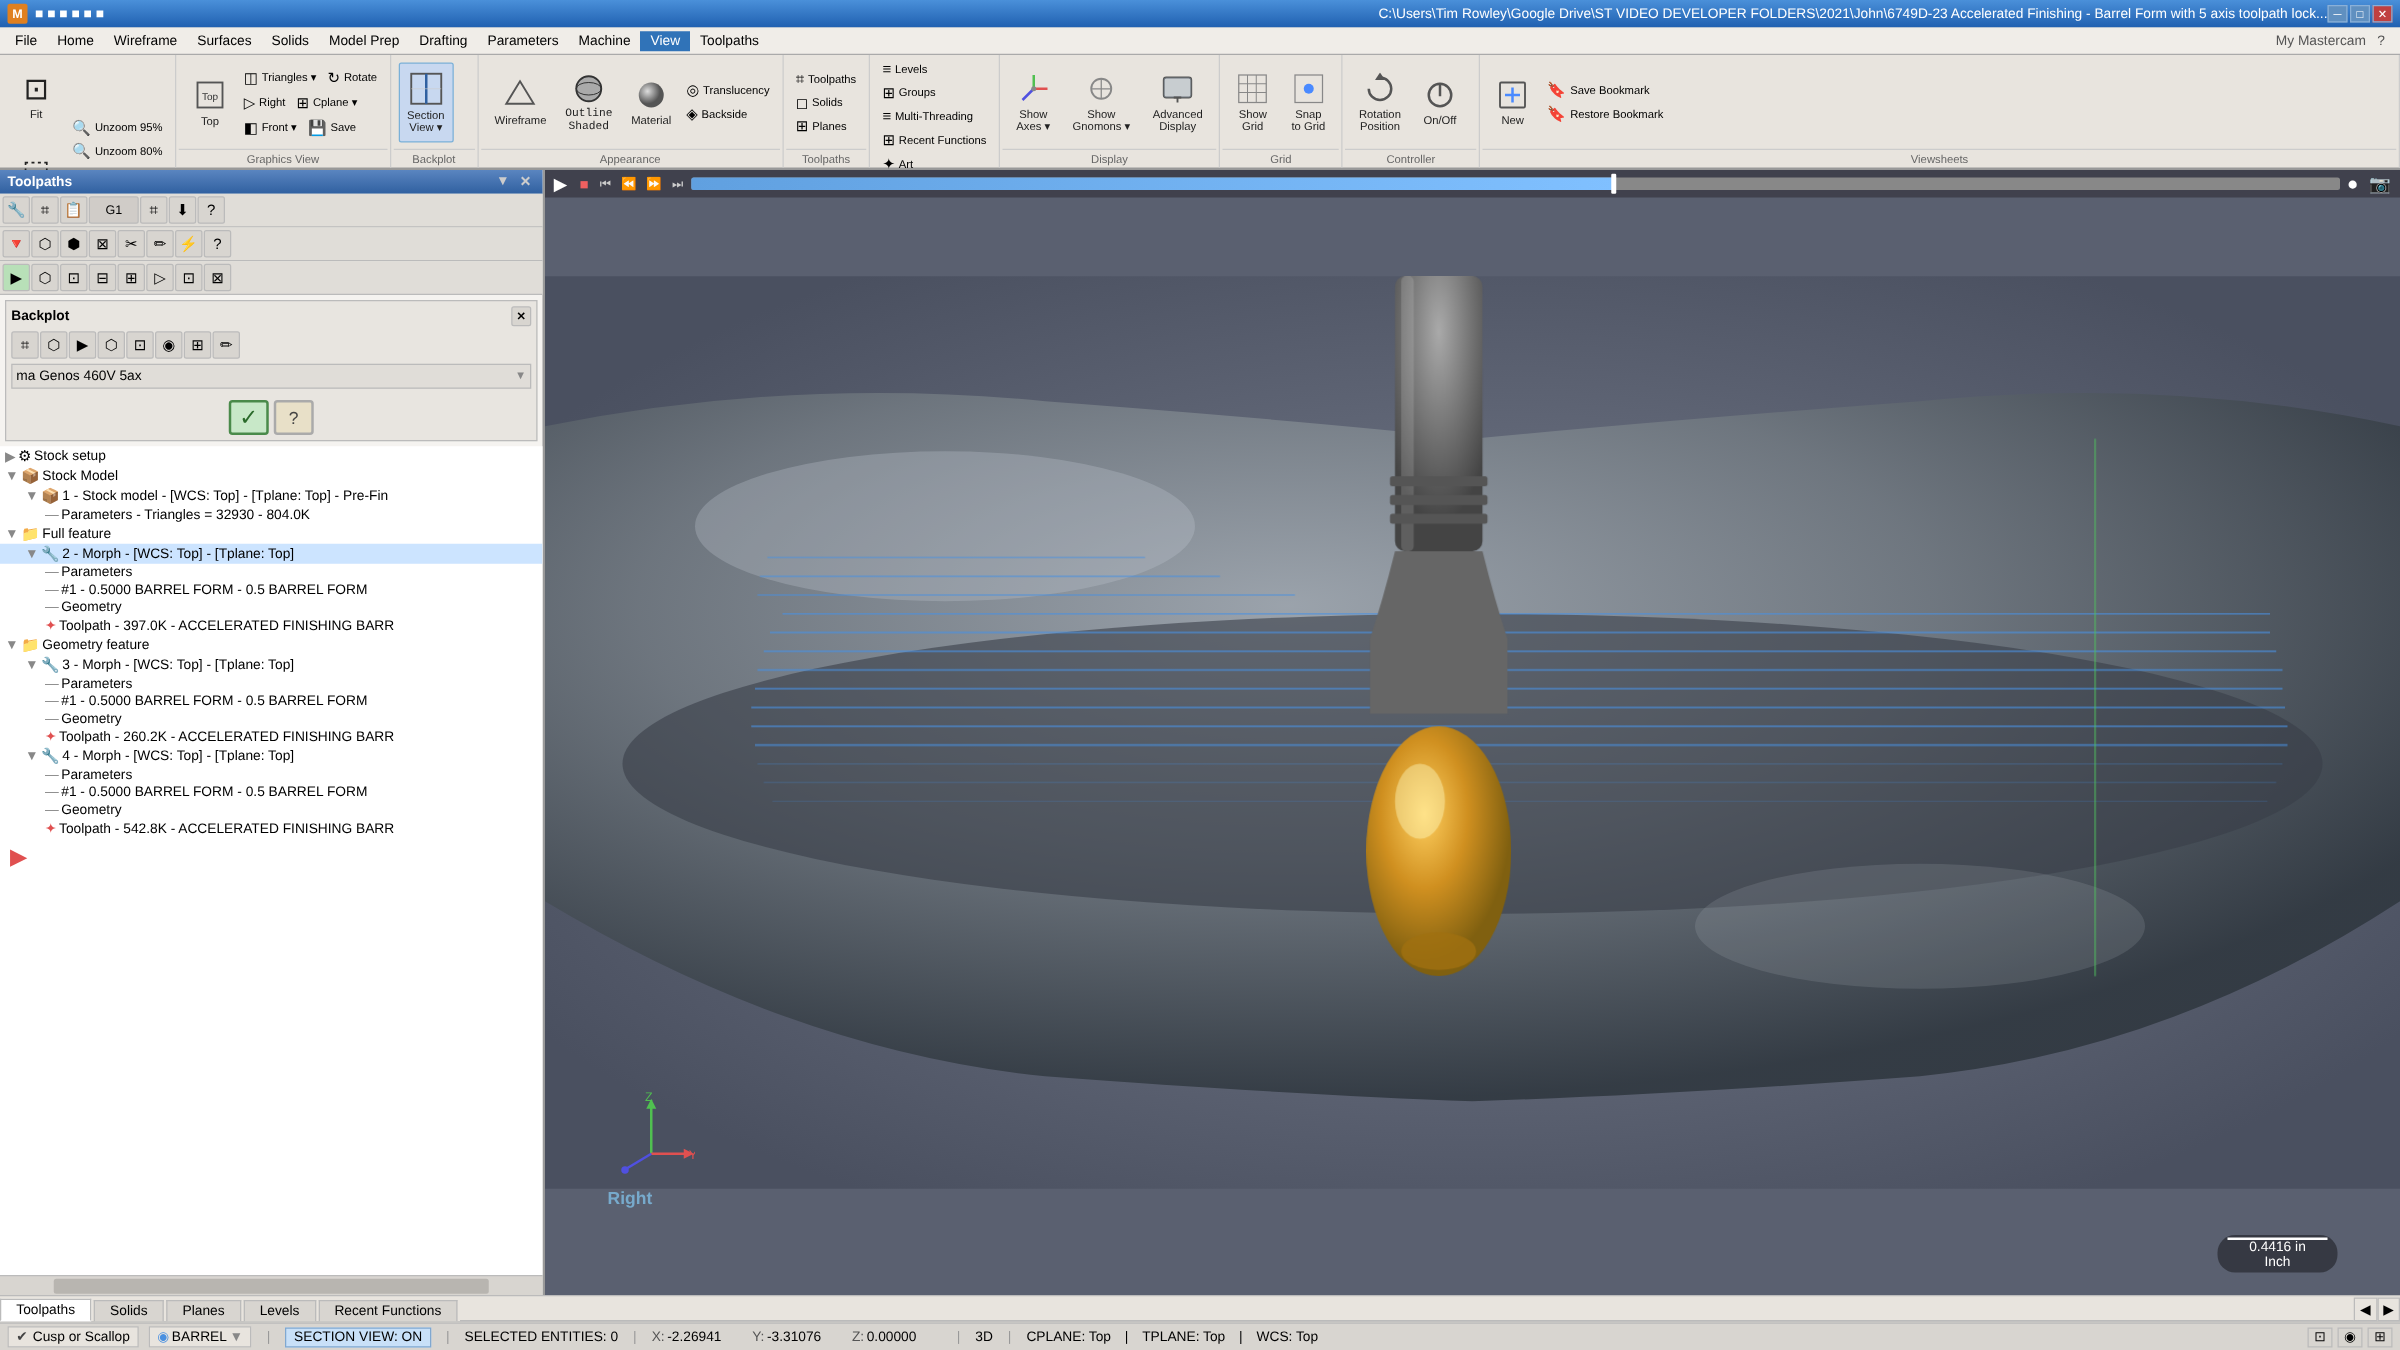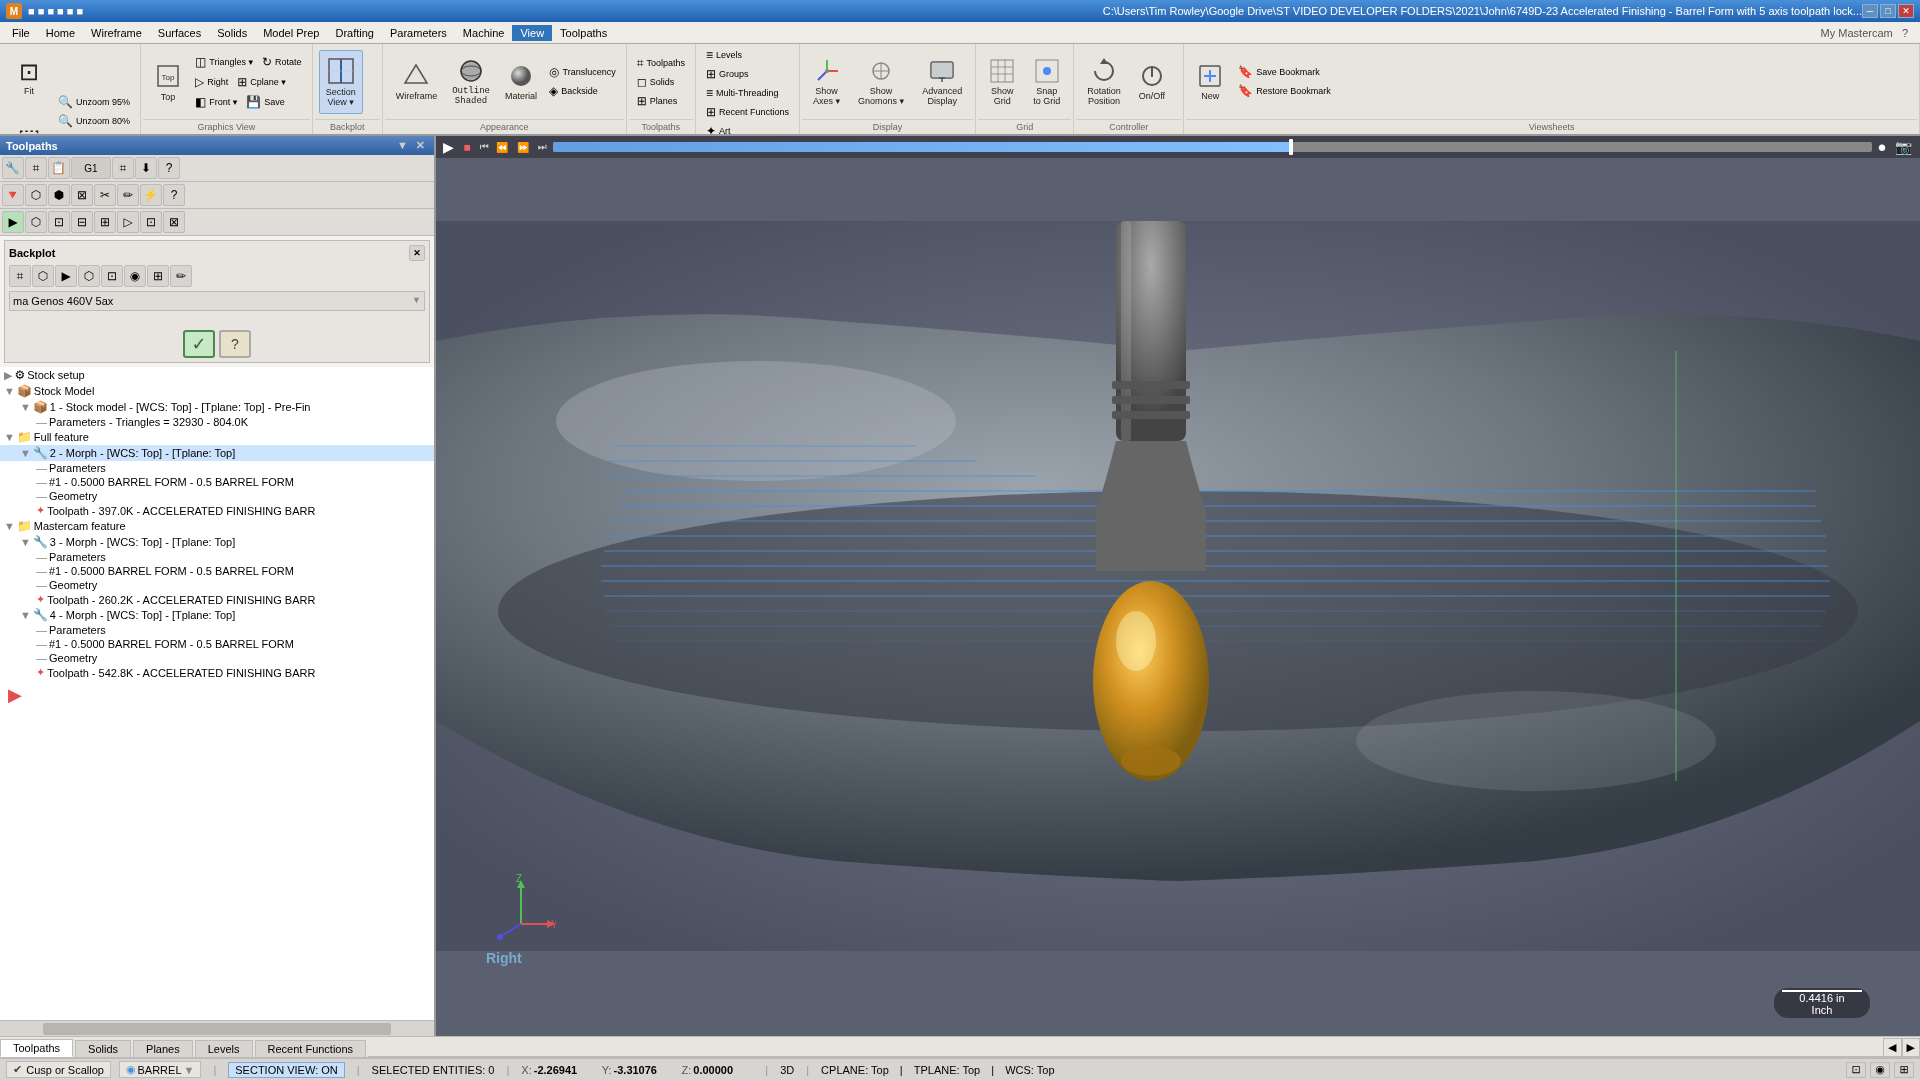--- a/index.html
+++ b/index.html
@@ -110,21 +110,21 @@
     #backplot-toolbar {
       display: flex; gap: 1px; flex-wrap: wrap; margin-bottom: 4px;
     }
 
     #backplot-input {
       width: 100%;
       background: #e0ddd8;
       border: 1px solid #bbb;
       padding: 3px;
       font-size: 11px;
-      margin-bottom: 19px;
+      margin-bottom: 9px;
       display: flex; justify-content: space-between;
     }
 
     #backplot-actions {
       display: flex; gap: 4px; justify-content: center;
     }
 
     .action-btn {
       width: 32px; height: 28px;
       border: 2px solid #bbb;
@@ -263,21 +263,21 @@
       background: #d8d5d0;
       border-top: 1px solid #bbb;
       display: flex; align-items: center;
       padding: 0 6px; gap: 8px;
       font-size: 11px;
       position: relative;
     }
 
     .coord-item { display: flex; gap: 2px; }
     .coord-label { color: #555; }
-    .coord-value { color: #000; font-weight: bold; min-width: 60px; }
+    .coord-value { color: #000; font-weight: normal; min-width: 60px; }
 
     .status-section-badge {
       background: #c8e0f8;
       border: 1px solid #80a8d0;
       padding: 1px 6px;
       font-size: 11px;
       cursor: pointer;
     }
 
     .status-divider { color: #999; margin: 0 4px; }
@@ -734,21 +734,21 @@
         <span>Geometry</span>
       </div>
       <div class="tree-item" style="padding-left:36px;">
         <span style="margin-right:2px;color:#e05050;">✦</span>
         <span>Toolpath - 397.0K - ACCELERATED FINISHING BARR</span>
       </div>
 
       <div class="tree-item" style="padding-left:4px;">
         <span style="color:#888;margin-right:2px;">▼</span>
         <span class="tree-icon">📁</span>
-        <span>Mastercam feature</span>
+        <span>Geometry feature</span>
       </div>
 
       <div class="tree-item" style="padding-left:20px;">
         <span style="color:#888;margin-right:2px;">▼</span>
         <span class="tree-icon">🔧</span>
         <span>3 - Morph - [WCS: Top] - [Tplane: Top]</span>
       </div>
       <div class="tree-item" style="padding-left:36px;">
         <span style="margin-right:2px;color:#888;">—</span>
         <span>Parameters</span>

